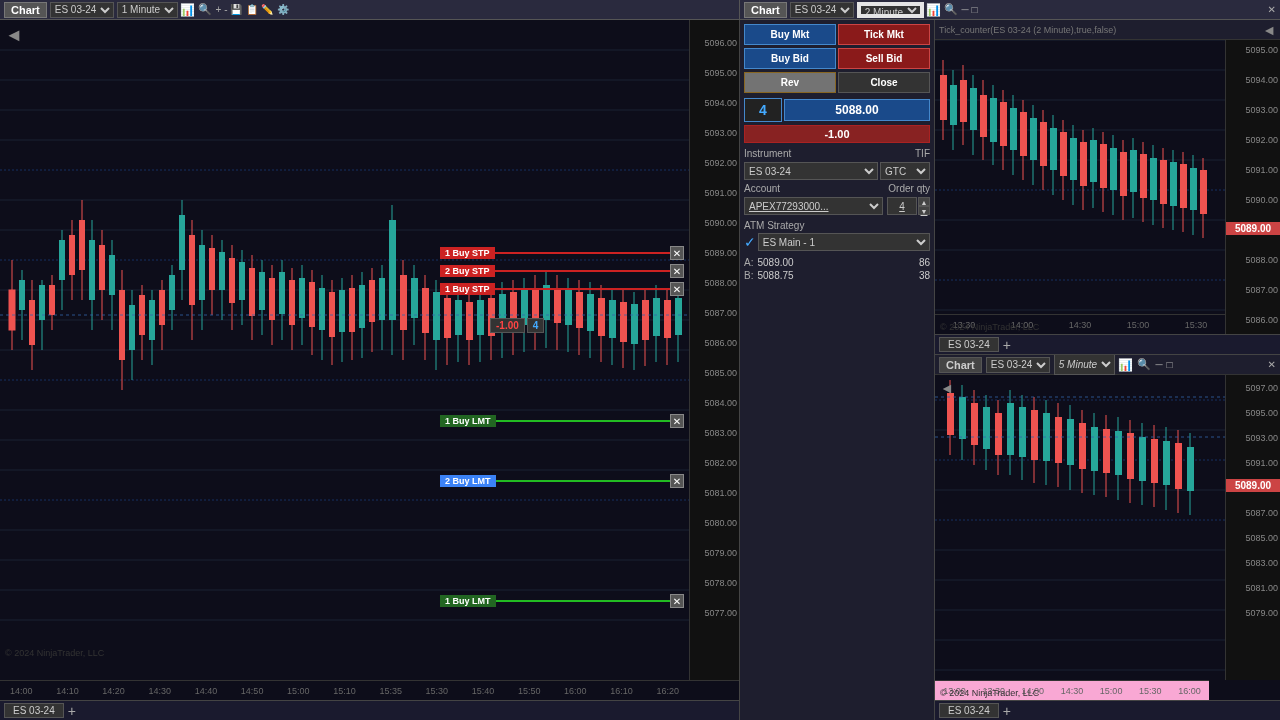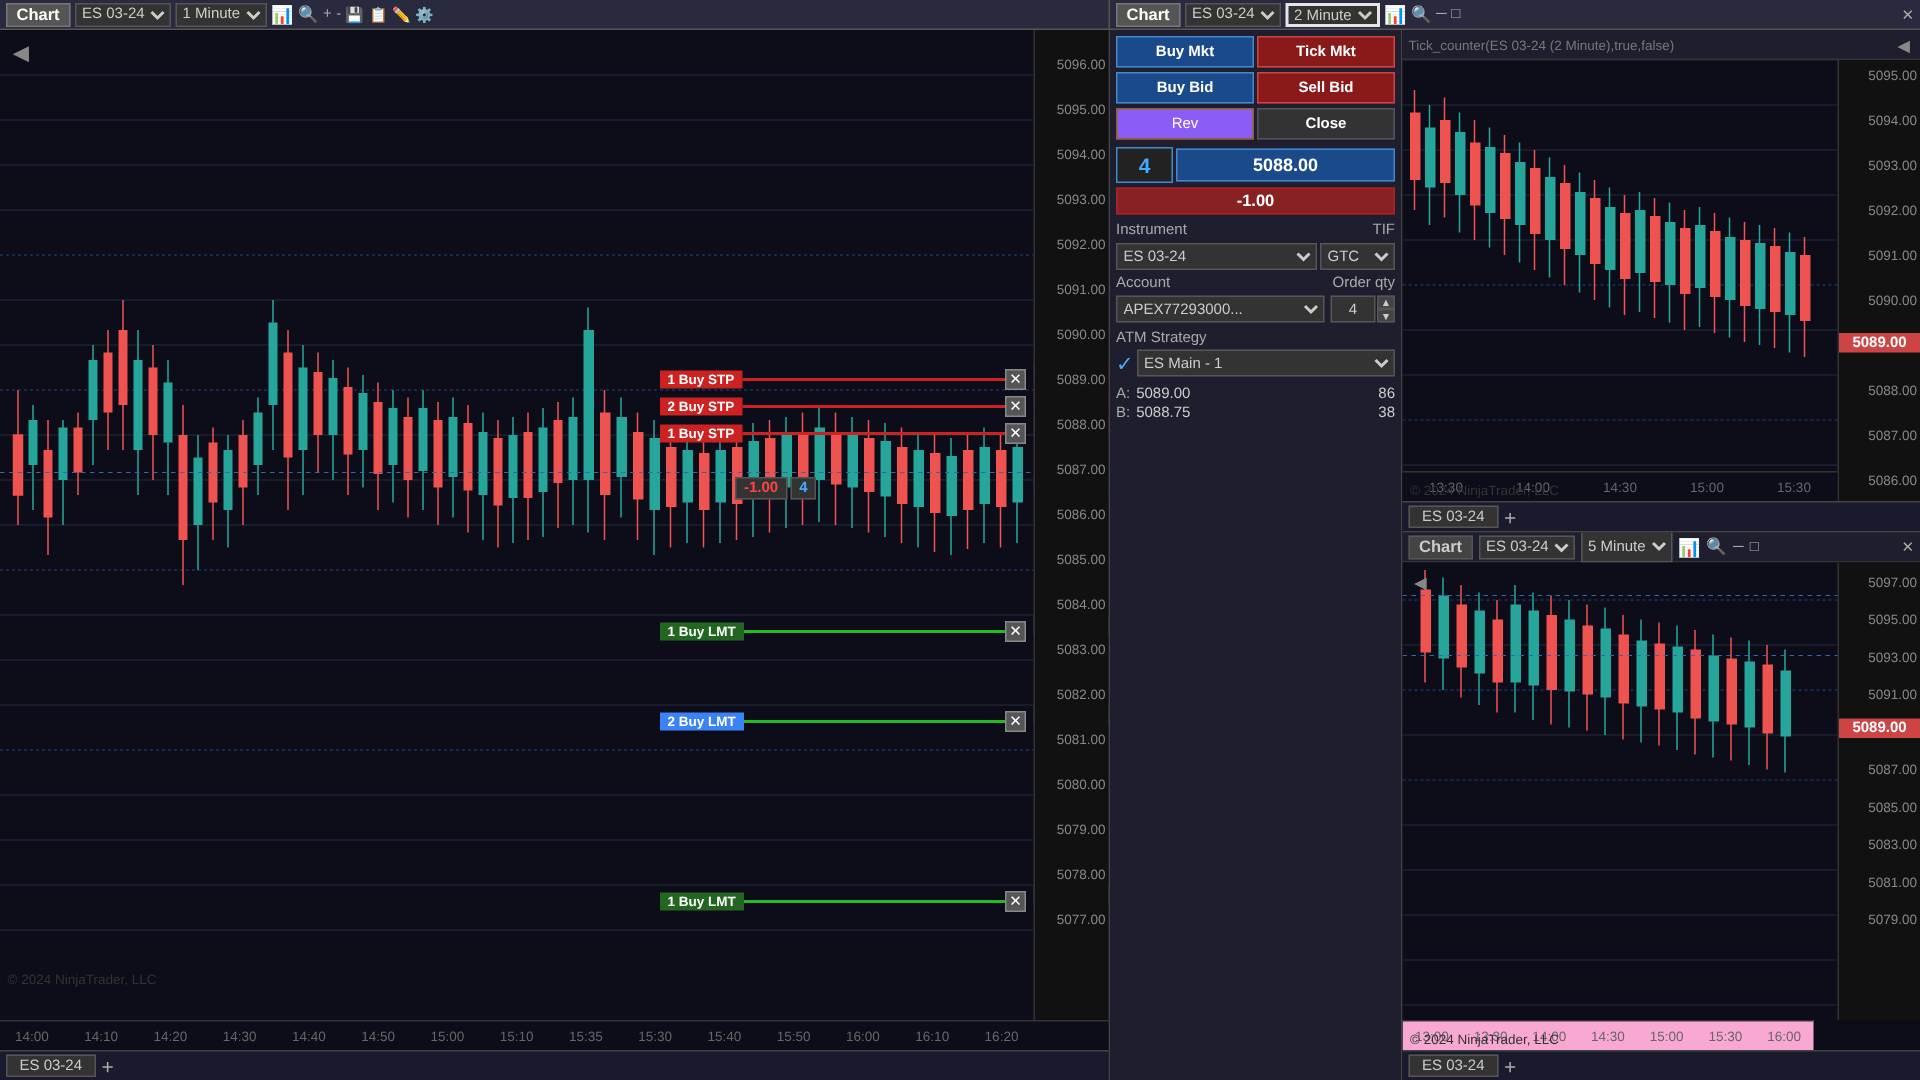--- a/index.html
+++ b/index.html
@@ -39,21 +39,21 @@
       <span style="color:#aaa;font-size:10px;cursor:pointer;">📋</span>
       <span style="color:#aaa;font-size:10px;cursor:pointer;">✏️</span>
       <span style="color:#aaa;font-size:10px;cursor:pointer;">⚙️</span>
     </div>
 
     <div style="display:flex;align-items:center;flex:1;gap:3px;padding:0 4px;">
       <span style="background:#555;color:white;padding:0 6px;font-size:11px;font-weight:bold;border:1px solid #777;height:16px;display:flex;align-items:center;">Chart</span>
       <select style="background:#333;color:#ccc;border:1px solid #555;font-size:10px;height:16px;">
         <option>ES 03-24</option>
       </select>
-      <select style="background:#333;color:#ccc;border:2px solid #e5e5e5;font-size:10px;height:16px;">
+      <select style="background:#333;color:#ccc;border:4px solid #e5e5e5;font-size:10px;height:16px;">
         <option>2 Minute</option>
       </select>
       <span style="color:#aaa;font-size:12px;">📊</span>
       <span style="color:#aaa;font-size:11px;cursor:pointer;">🔍</span>
       <span style="color:#aaa;font-size:10px;cursor:pointer;">─</span>
       <span style="color:#aaa;font-size:10px;cursor:pointer;">□</span>
       <span style="color:#aaa;font-size:10px;cursor:pointer;margin-left:auto;">✕</span>
     </div>
   </div>
 
@@ -402,21 +402,21 @@
           <button style="flex:1;padding:4px 2px;font-size:10px;font-weight:bold;cursor:pointer;border:1px solid #cc4444;background:#8a1a1a;color:white;">Tick Mkt</button>
         </div>
 
 
         <div style="display:flex;gap:2px;margin-bottom:3px;">
           <button style="flex:1;padding:4px 2px;font-size:10px;font-weight:bold;cursor:pointer;border:1px solid #4488cc;background:#1a4a8a;color:white;">Buy Bid</button>
           <button style="flex:1;padding:4px 2px;font-size:10px;font-weight:bold;cursor:pointer;border:1px solid #cc4444;background:#8a1a1a;color:white;">Sell Bid</button>
         </div>
 
         <div style="display:flex;gap:2px;margin-bottom:5px;">
-          <button style="flex:1;padding:4px 2px;font-size:10px;font-weight:normal;cursor:pointer;border:1px solid #886622;background:#8b5cf6;color:white;">Rev</button>
+          <button style="flex:1;padding:4px 2px;font-size:10px;font-weight:bold;cursor:pointer;border:1px solid #886622;background:#737373;color:white;">Rev</button>
           <button style="flex:1;padding:4px 2px;font-size:10px;font-weight:bold;cursor:pointer;border:1px solid #555;background:#333;color:white;">Close</button>
         </div>
 
         <div style="display:flex;gap:2px;margin-bottom:3px;align-items:center;">
           <div style="background:#222;border:1px solid #4488cc;color:#4af;font-size:14px;font-weight:bold;width:38px;text-align:center;padding:3px;">4</div>
           <div style="background:#1a4a8a;border:1px solid #4488cc;color:white;font-size:12px;font-weight:bold;flex:1;text-align:center;padding:3px;">5088.00</div>
         </div>
 
         <div style="background:#882222;border:1px solid #aa2222;color:white;font-size:11px;font-weight:bold;text-align:center;padding:2px;margin-bottom:5px;">
           <span>-1.00</span>
@@ -434,21 +434,21 @@
           <select style="width:50px;background:#333;color:#ccc;border:1px solid #555;font-size:10px;height:18px;">
             <option>GTC</option>
           </select>
         </div>
 
         <div style="display:flex;align-items:center;margin-bottom:3px;gap:6px;justify-content:center;">
           <span style="color:#aaa;font-size:10px;width:50px;">Account</span>
           <span style="color:#aaa;font-size:10px;margin-left:auto;">Order qty</span>
         </div>
 
-        <div style="display:flex;gap:4px;margin-bottom:5px;">
+        <div style="display:flex;gap:4px;margin-bottom:5px;text-decoration:underline;">
           <select style="flex:1;background:#333;color:#ccc;border:1px solid #555;font-size:10px;height:18px;">
             <option>APEX77293000...</option>
           </select>
           <div style="display:flex;align-items:center;gap:1px;">
             <input type="text" value="4" style="width: 30px; background: rgb(51, 51, 51); color: rgb(204, 204, 204); border: 1px solid rgb(85, 85, 85); font-size: 10px; height: 18px; text-align: center;">
             <div style="display:flex;flex-direction:column;width:12px;cursor:pointer;">
               <div style="background:#444;border:1px solid #555;font-size:7px;text-align:center;height:9px;line-height:9px;">▲</div>
               <div style="background:#444;border:1px solid #555;font-size:7px;text-align:center;height:9px;line-height:9px;">▼</div>
             </div>
           </div>
@@ -620,21 +620,21 @@
               <span>+</span>
             </div>
           </div>
         </div>
 
         <div style="height:20px;background:#1e1e2e;display:flex;align-items:center;padding:0 4px;gap:4px;border-bottom:1px solid #333;">
           <span style="background:#444;color:#ccc;padding:1px 6px;font-size:11px;font-weight:bold;border:1px solid #555;cursor:pointer;">Chart</span>
           <select style="background:#333;color:#ccc;border:1px solid #555;font-size:10px;height:16px;">
             <option>ES 03-24</option>
           </select>
-          <select style="background:#333;color:#ccc;border:1px solid #555;font-size:10px;height:21px;">
+          <select style="background:#333;color:#ccc;border:1px solid #555;font-size:10px;height:21px;font-style:italic;">
             <option>5 Minute</option>
           </select>
           <span style="color:#aaa;font-size:12px;">📊</span>
           <span style="color:#aaa;font-size:11px;cursor:pointer;">🔍</span>
           <span style="color:#aaa;font-size:10px;cursor:pointer;">─</span>
           <span style="color:#aaa;font-size:10px;cursor:pointer;">□</span>
           <span style="color:#aaa;font-size:10px;cursor:pointer;margin-left:auto;">✕</span>
         </div>
 
         <div style="flex:1;position:relative;background:#0d0d1a;overflow:hidden;">

